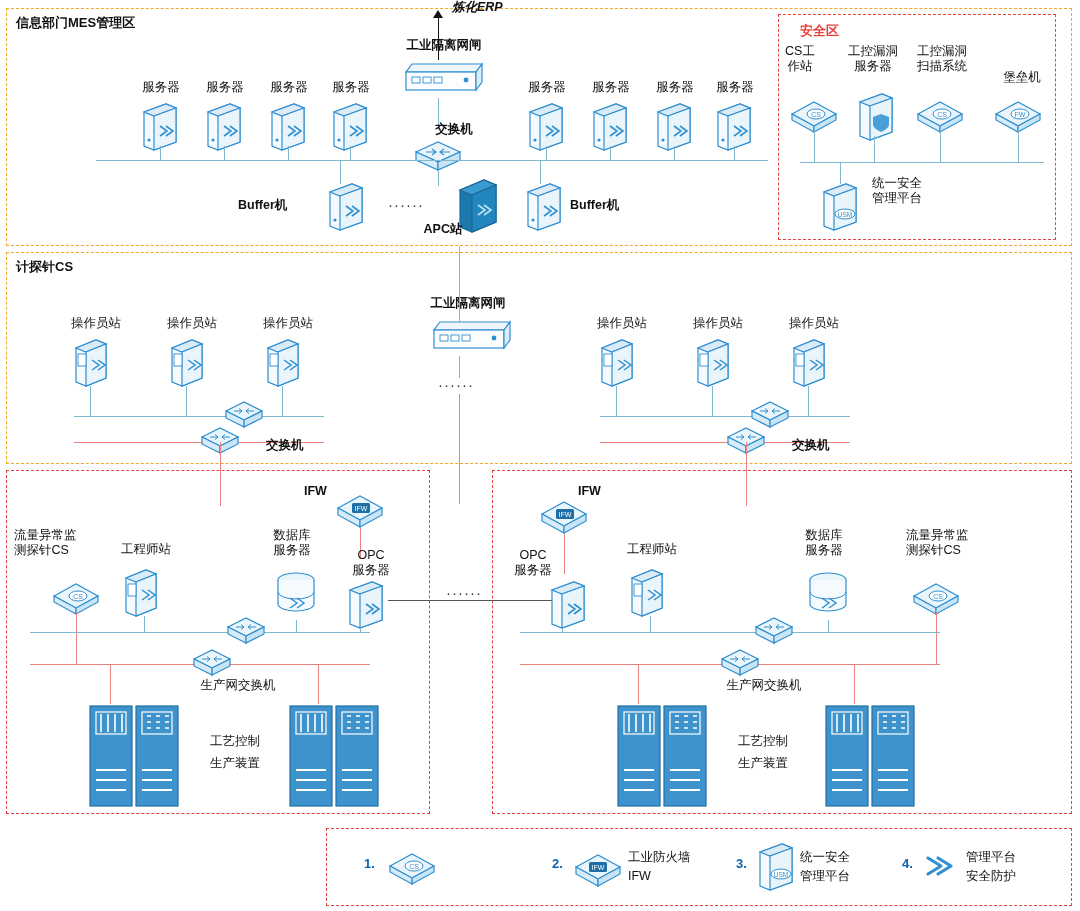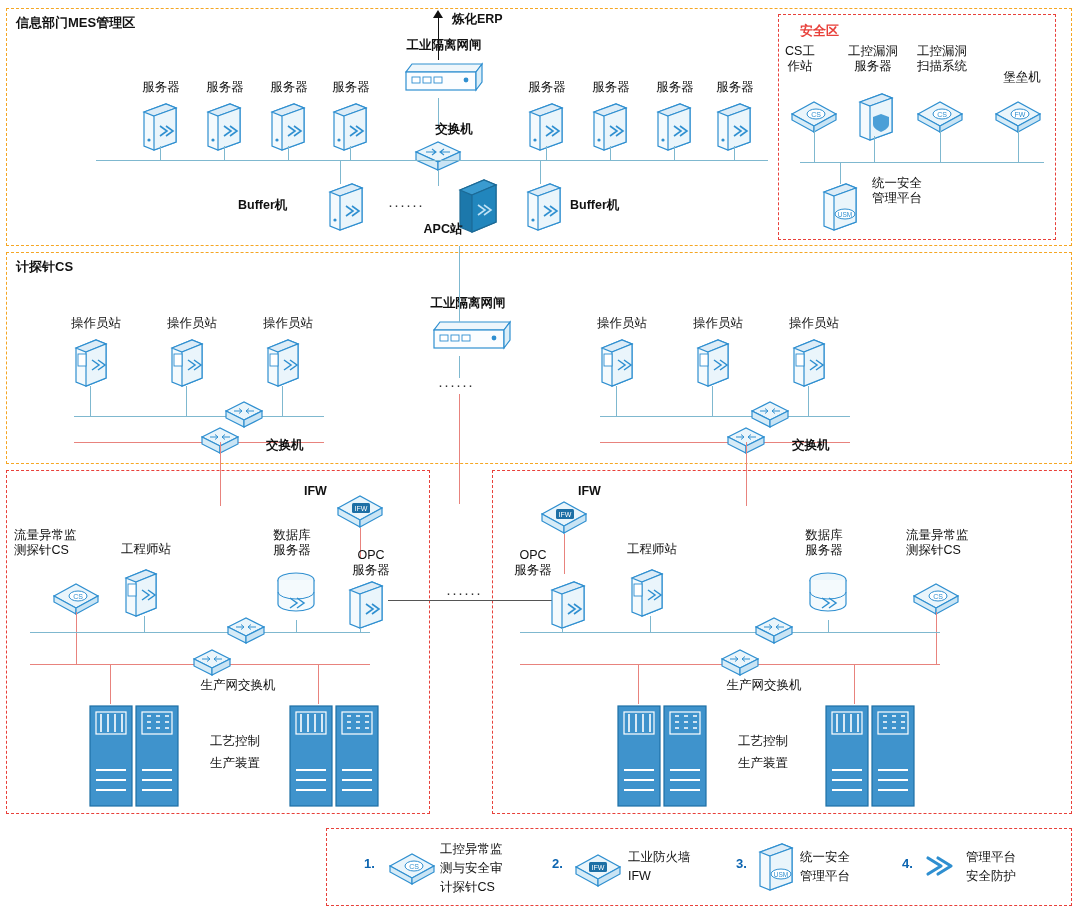--- a/index.html
+++ b/index.html
@@ -39,21 +39,21 @@
   <div class="zone-label red" style="left:800px;top:22px;">安全区</div>
 
   <div class="zone zone-orange" style="left:6px;top:252px;width:1066px;height:212px;"></div>
   <div class="zone-label" style="left:16px;top:258px;">计探针CS</div>
 
   <div class="zone zone-red" style="left:6px;top:470px;width:424px;height:344px;"></div>
   <div class="zone zone-red" style="left:492px;top:470px;width:580px;height:344px;"></div>
 
   <div class="arrowhead" style="left:433px;top:10px;"></div>
   <div class="arrowup" style="left:438px;top:18px;height:42px;"></div>
-  <div class="lbl b l" style="left:452px;top:12px;width:100px;">炼化ERP</div>
+  <div class="lbl b l" style="left:452px;top:0;width:100px;font-style:italic;">炼化ERP</div>
   <div class="lbl b" style="left:378px;top:38px;width:132px;">工业隔离网闸</div>
 
   <div class="icon" style="left:398px;top:62px;">
     <svg width="86" height="36" viewBox="0 0 86 36">
       <polygon points="8,10 78,10 84,2 14,2" fill="#eef6fb" stroke="#2f8fd0" stroke-width="1.2"></polygon>
       <rect x="8" y="10" width="70" height="18" fill="#fbfdff" stroke="#2f8fd0" stroke-width="1.2"></rect>
       <polygon points="78,10 84,2 84,20 78,28" fill="#dbeef8" stroke="#2f8fd0" stroke-width="1.2"></polygon>
       <rect x="14" y="15" width="8" height="6" fill="#fff" stroke="#2f8fd0" stroke-width="0.9"></rect>
       <rect x="25" y="15" width="8" height="6" fill="#fff" stroke="#2f8fd0" stroke-width="0.9"></rect>
       <rect x="36" y="15" width="8" height="6" fill="#fff" stroke="#2f8fd0" stroke-width="0.9"></rect>
@@ -663,23 +663,20 @@
   <div class="legend-num" style="left:364px;top:856px;">1.</div>
   <div class="icon" style="left:384px;top:848px;">
     <svg width="56" height="36" viewBox="0 0 56 36">
       <polygon points="6,18 28,6 50,18 28,30" fill="#eaf5fb" stroke="#2f8fd0" stroke-width="1.2"></polygon>
       <polygon points="6,18 6,24 28,36 28,30" fill="#d7ecf7" stroke="#2f8fd0" stroke-width="1.2"></polygon>
       <polygon points="50,18 50,24 28,36 28,30" fill="#c9e4f4" stroke="#2f8fd0" stroke-width="1.2"></polygon>
       <ellipse cx="30" cy="18" rx="9" ry="5" fill="#fff" stroke="#2f8fd0" stroke-width="1"></ellipse>
       <text x="30" y="21" font-size="7" fill="#2f8fd0" text-anchor="middle" font-family="sans-serif">CS</text>
     </svg>
   </div>
-  <div class="lbl l" style="left:440px;top:840px;width:100px;line-height:19px;">工控异常监
-测与安全审
-计探针CS</div>
 
   <div class="legend-num" style="left:552px;top:856px;">2.</div>
   <div class="icon" style="left:570px;top:848px;">
     <svg width="56" height="40" viewBox="0 0 56 40">
       <polygon points="6,19 28,7 50,19 28,31" fill="#eaf5fb" stroke="#2f8fd0" stroke-width="1.2"></polygon>
       <polygon points="6,19 6,26 28,38 28,31" fill="#d7ecf7" stroke="#2f8fd0" stroke-width="1.2"></polygon>
       <polygon points="50,19 50,26 28,38 28,31" fill="#c9e4f4" stroke="#2f8fd0" stroke-width="1.2"></polygon>
       <rect x="19" y="14" width="18" height="10" rx="1.5" fill="#1d6fa5"></rect>
       <text x="28" y="22" font-size="7" fill="#fff" text-anchor="middle" font-family="sans-serif">IFW</text>
     </svg>

